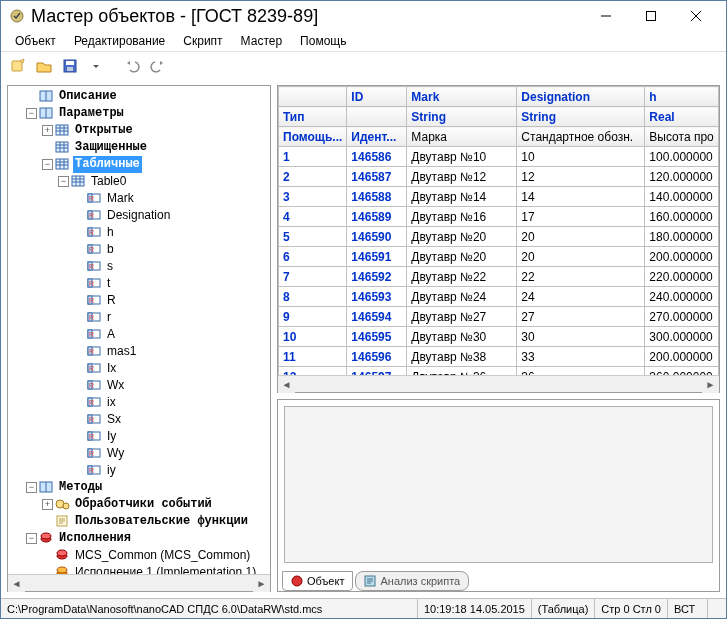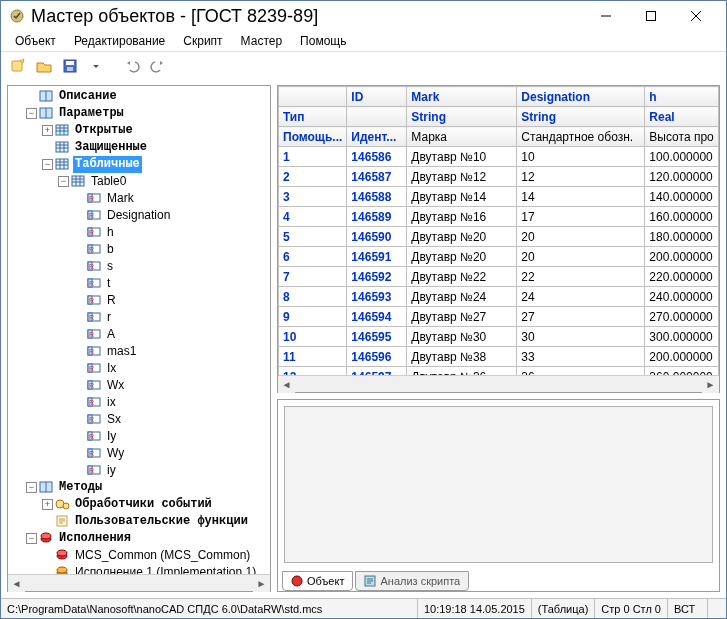--- a/index.html
+++ b/index.html
@@ -39,21 +39,21 @@
 table.grid .hlink { color: #0033cc; font-weight: bold; }
 table.grid .rownum { color: #0033cc; font-weight: bold; width: 40px; }
 .col-blank { width: 54px; }
 .col-id { width: 60px; }
 .col-mark { width: 110px; }
 .col-des { width: 128px; }
 .prev-wrap { flex: 1; border: 1px solid #9c9c9c; display: flex; flex-direction: column; }
 .prev-area { flex: 1; margin: 6px; border: 1px solid #b0b0b0; background: #f4f4f4; }
 .tabs { height: 22px; display: flex; align-items: flex-end; padding-left: 4px; }
 .tab { height: 20px; display: flex; align-items: center; padding: 0 8px; border: 1px solid #9c9c9c; border-radius: 0 0 4px 4px; font-size: 11px; gap: 4px; background: #fff; margin-right: 2px; }
-.tab.inactive { background: #f0f0f0; color: #555; }
+.tab.inactive { background: #f0f0f0; color: #555; border-radius: 8px; }
 .statusbar { height: 20px; border-top: 1px solid #c0c0c0; display: flex; align-items: center; font-size: 11px; background: #f4f4f4; }
 .statusbar .cell { padding: 0 6px; border-right: 1px solid #c0c0c0; height: 100%; display: flex; align-items: center; }
 svg { display: block; }
 </style>
 </head>
 <body>
 
 <div class="window">
   <div class="titlebar">
     <span class="icon">

